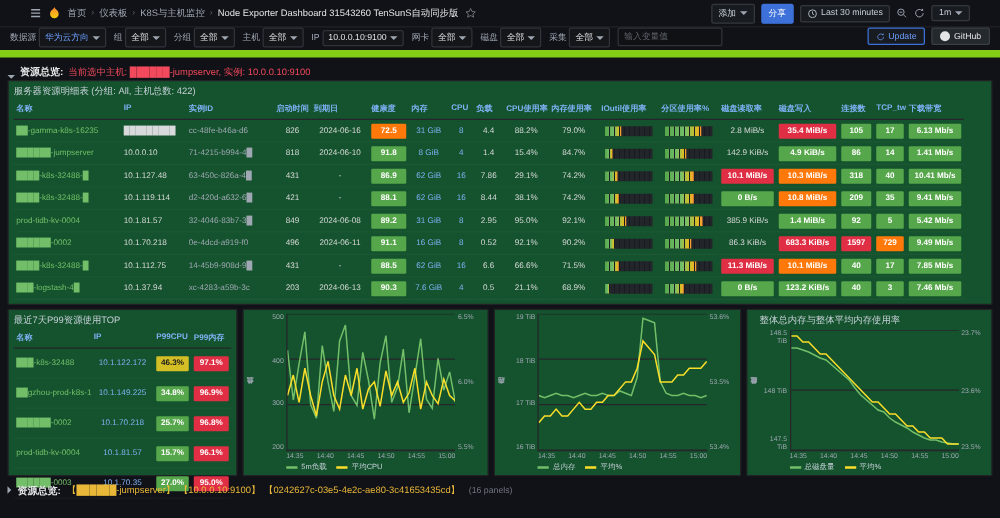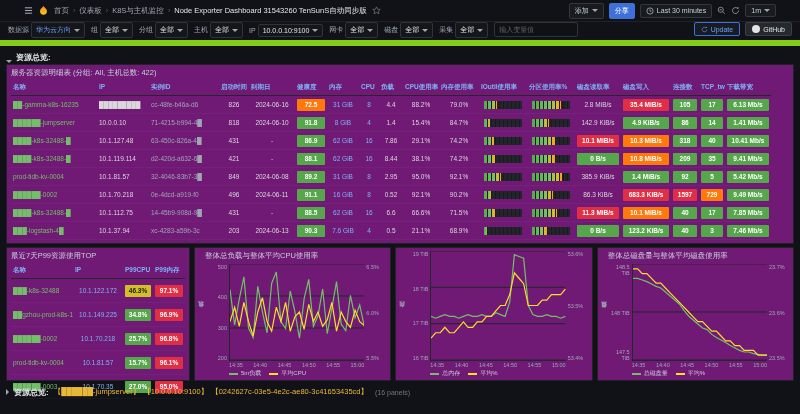--- a/index.html
+++ b/index.html
@@ -33,21 +33,21 @@
   .toolbar-right{margin-left:auto;display:flex;gap:5px}
   .btn-update{display:flex;align-items:center;gap:3px;background:#181b1f;border:1px solid #3d71d9;color:#6e9fff;font-size:7px;padding:2px 6px;border-radius:2px;cursor:pointer}
   .btn-github{display:flex;align-items:center;gap:3px;background:#24292e;border:1px solid #3a4046;color:#e3e4e6;font-size:7px;padding:2px 6px;border-radius:2px;cursor:pointer}
   .gh-icon{width:8px;height:8px;border-radius:50%;background:#e3e4e6;display:inline-block}
 
   
   .content{padding:3px 6px}
   .section-header{display:flex;align-items:flex-end;gap:4px;height:14px;cursor:pointer}
   .sec-title{font-size:8px;color:#e3e4e6;font-weight:bold}
   .sec-sub{font-size:7.5px;color:#f2495c}
-  .panel{background:#701a75;border:1px solid #202226;border-radius:1px}
+  .panel{background:#14532d;border:1px solid #202226;border-radius:1px}
   .table-panel{margin-top:1px;padding:2px 4px 3px}
   .panel-title{font-size:7.5px;color:#c7d0d9;padding:1px 0 2px;white-space:nowrap;overflow:hidden}
 
   .tbl{display:grid}
   #server-table{grid-template-columns:86px 52px 70px 30px 46px 32px 32px 20px 24px 36px 40px 48px 48px 46px 50px 28px 26px 46px;font-size:6.5px}
   .th{color:#7eb2f5;font-weight:bold;padding:3px 2px;border-bottom:1px solid #24262b;white-space:nowrap;overflow:hidden;cursor:pointer}
   .td{padding:4px 2px;white-space:nowrap;overflow:hidden;display:flex;align-items:center;border-bottom:1px solid rgba(255,255,255,0.03)}
   .c-name{color:#73bf69;cursor:pointer}
   .c-inst{color:#9fa7b3}
   .c-blue{color:#7eb2f5;justify-content:center}
@@ -232,20 +232,21 @@
         <span>GitHub</span>
       </button>
     </div>
   </div>
 
   <main class="content">
 
     <div class="section-header">
       <span class="caret"></span>
       <span class="sec-title">资源总览:</span>
+      <span class="sec-sub">当前选中主机: ██████-jumpserver, 实例: 10.0.0.10:9100</span>
     </div>
 
     <section class="panel table-panel">
       <div class="panel-title">服务器资源明细表 (分组: All, 主机总数: 422)</div>
       <div class="tbl" id="server-table">
           <div class="th">名称</div>
           <div class="th">IP</div>
           <div class="th">实例ID</div>
           <div class="th">启动时间</div>
           <div class="th">到期日</div>
@@ -606,21 +607,20 @@
             <div class="td chip-cell">
               <span class="chip" style="background: rgb(86, 166, 75);">27.0%</span>
             </div>
             <div class="td chip-cell">
               <span class="chip" style="background: rgb(224, 47, 68);">95.0%</span>
             </div>
           </div>
       </section>
       <div class="charts" id="charts">
           <section class="panel chart-panel">
-            <div class="panel-title">整体总负载与整体平均CPU使用率</div>
             <div class="ylabel">总负载</div>
             <div class="chart-body">
               <div class="yt yl">
                 <div>500</div>
                 <div>400</div>
                 <div>300</div>
                 <div>200</div>
               </div>
               <div class="plot">
                 <svg viewBox="0 0 100 100" preserveAspectRatio="none">
@@ -695,21 +695,21 @@
                 <span class="sw" style="background: rgb(115, 191, 105);"></span>
                 <span>总内存</span>
               </span>
               <span class="legend-item">
                 <span class="sw" style="background: rgb(250, 222, 42);"></span>
                 <span>平均%</span>
               </span>
             </div>
           </section>
           <section class="panel chart-panel">
-            <div class="panel-title">整体总磁盘量与整体平均磁盘使用率</div>
+            <div class="panel-title">整体总内存与整体平均内存使用率</div>
             <div class="ylabel">总磁盘量</div>
             <div class="chart-body">
               <div class="yt yl">
                 <div>148.5 TiB</div>
                 <div>148 TiB</div>
                 <div>147.5 TiB</div>
               </div>
               <div class="plot">
                 <svg viewBox="0 0 100 100" preserveAspectRatio="none">
                   <line x1="0" x2="100" y1="0" y2="0" stroke="#24272b" stroke-width="1" vector-effect="non-scaling-stroke"></line>

